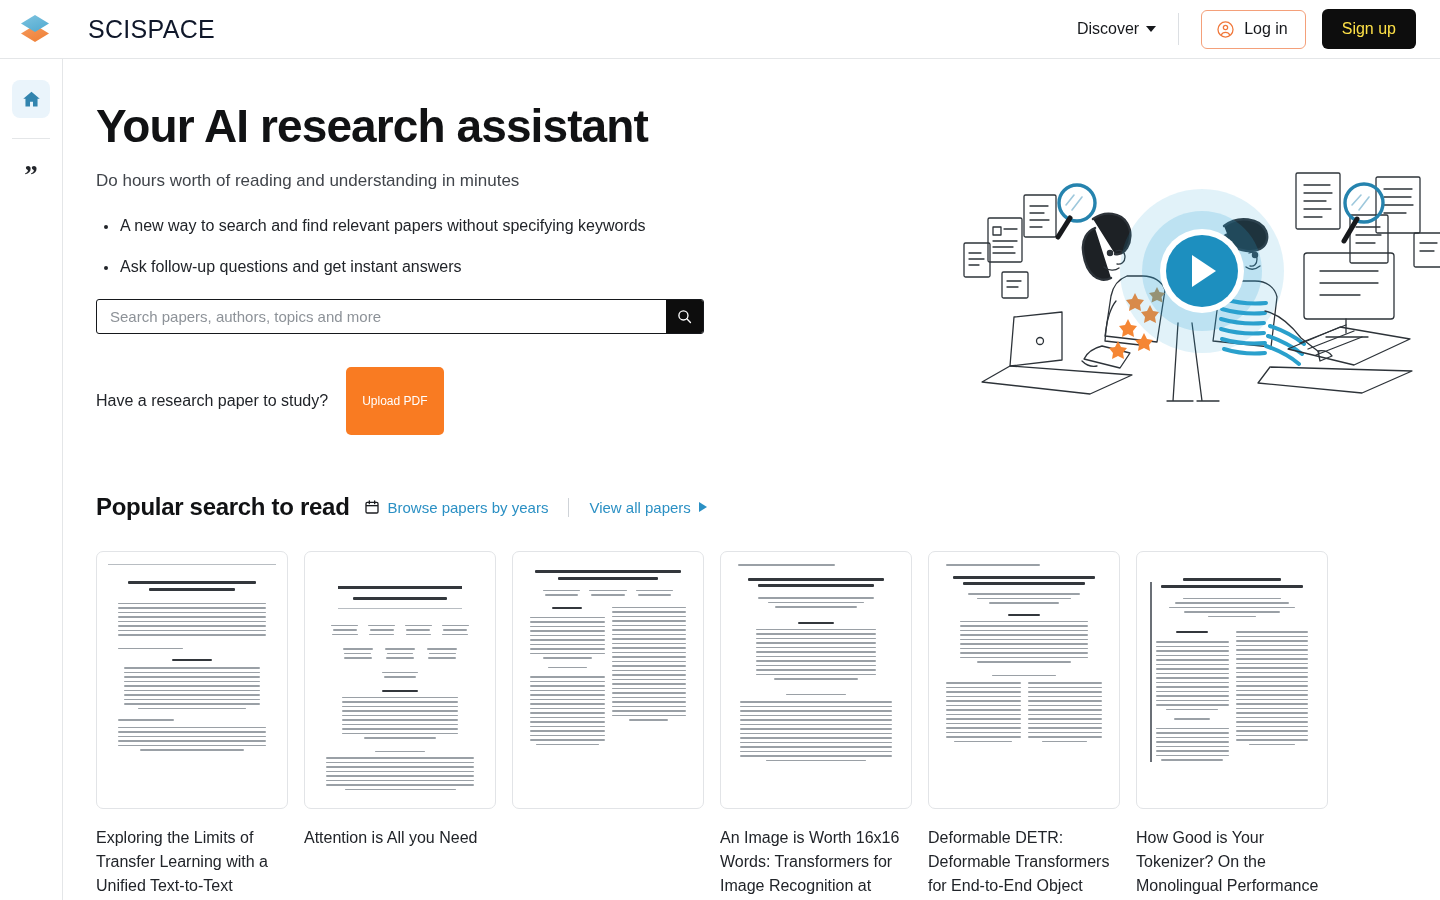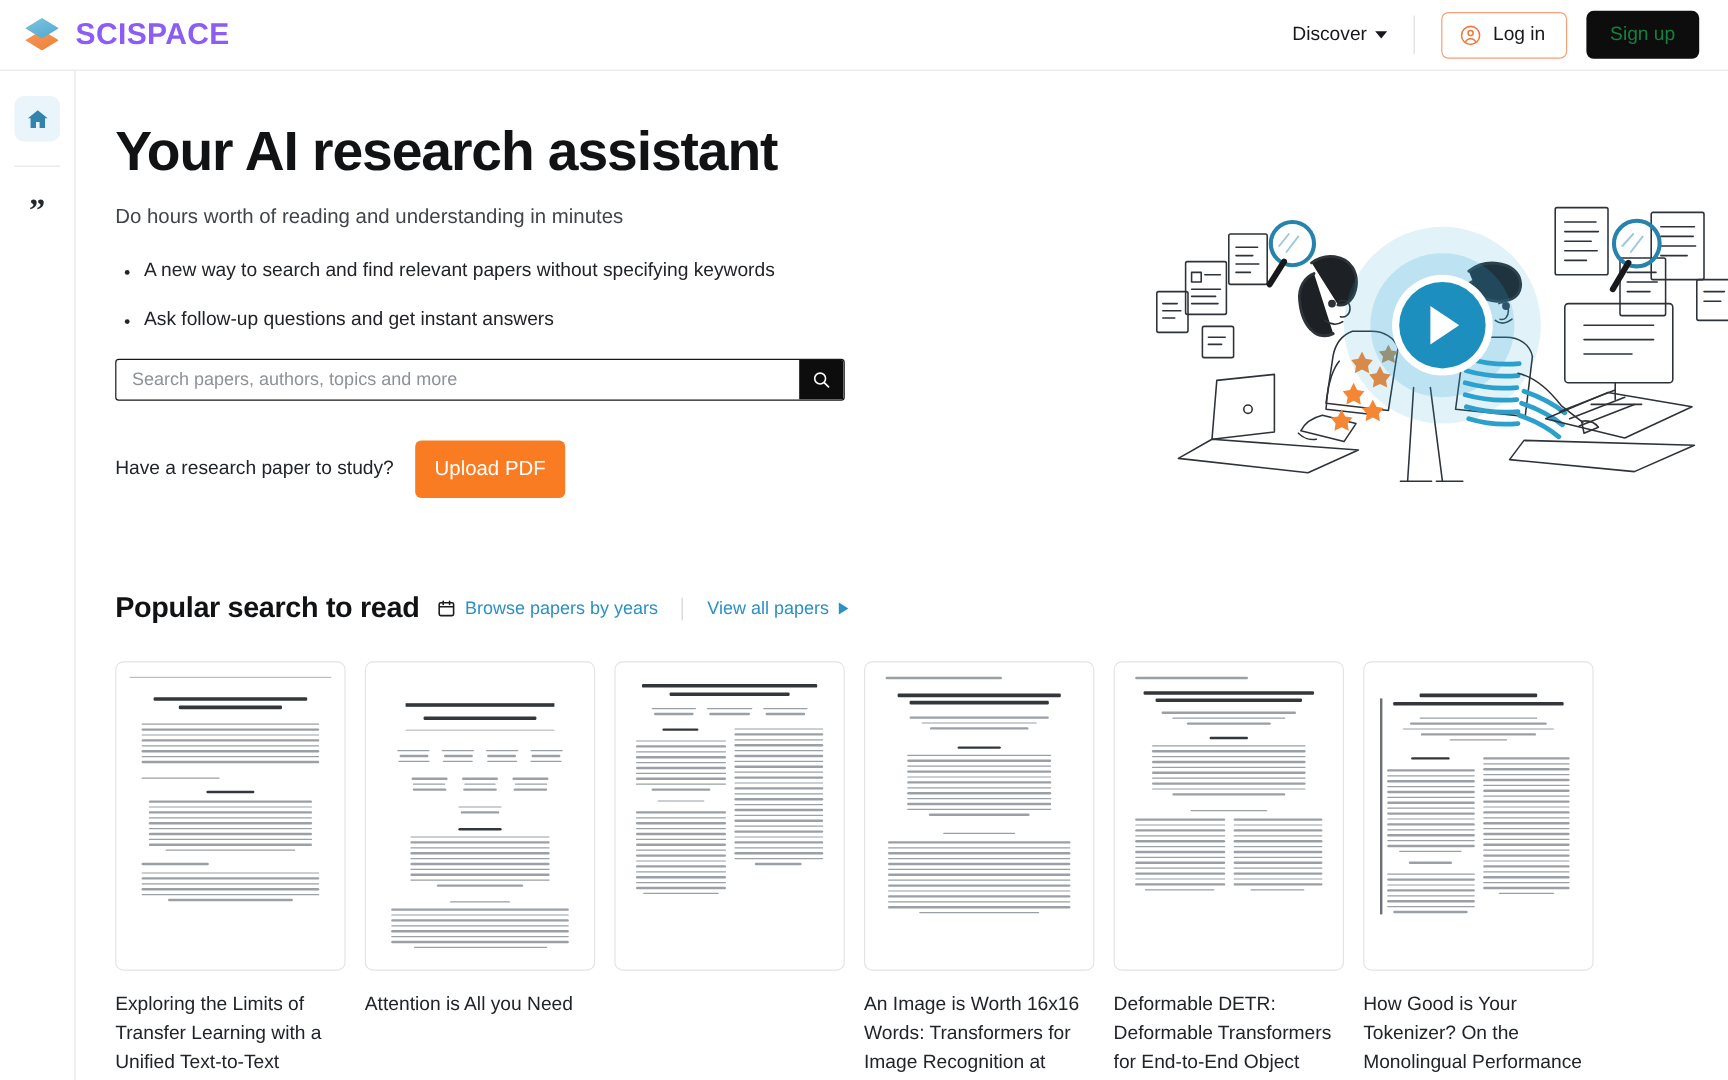--- a/index.html
+++ b/index.html
@@ -29,22 +29,23 @@
     top: 3px;
     background: linear-gradient(160deg, #7ec4e0 0%, #4fa8cf 100%);
     clip-path: polygon(50% 0%, 100% 50%, 50% 100%, 0% 50%);
   }
   .logo-mark .dia-bot {
     top: 13px;
     background: linear-gradient(160deg, #f59a5e 0%, #ef7f34 100%);
     clip-path: polygon(50% 0%, 100% 50%, 50% 100%, 0% 50%);
   }
   .brand-text {
-    font-size: 25px; font-weight: 700; letter-spacing: 0.3px;
-    color: #8b5cf6;
+    font-size: 25px; font-weight: 400; letter-spacing: 0.3px;
+    color: #0f172a;
+    margin-left: 25px;
   }
   .header-right {
     margin-left: auto; margin-right: 24px;
     display: flex; align-items: center; gap: 0;
   }
   .discover {
     display: flex; align-items: center; gap: 7px;
     font-size: 16px; color: #16181c; cursor: pointer;
     padding-right: 22px;
   }
@@ -56,21 +57,21 @@
   }
   .vsep { width: 1px; height: 32px; background: #dcdfe3; margin-right: 22px; }
   .btn-login {
     display: flex; align-items: center; gap: 9px;
     border: 1.5px solid #f4a07a; border-radius: 6px;
     background: #fff; padding: 9px 17px 9px 14px;
     font-size: 16px; color: #16181c; cursor: pointer;
     margin-right: 16px;
   }
   .btn-signup {
-    background: #0d0d0d; color: #15803d;
+    background: #0d0d0d; color: #fde047;
     border: none; border-radius: 6px;
     padding: 11px 20px; font-size: 16px; cursor: pointer;
     font-family: "Liberation Sans", sans-serif;
   }
 
   
   .sidebar {
     position: absolute; top: 59px; left: 0;
     width: 63px; height: 841px;
     background: #ffffff;
@@ -135,21 +136,21 @@
     cursor: pointer; border: none;
   }
 
   .upload-row {
     margin-top: 33px; display: flex; align-items: center; gap: 18px;
   }
   .upload-q { font-size: 16px; color: #212429; }
   .btn-upload {
     background: #f97b22; color: #ffffff;
     border: none; border-radius: 5px;
-    padding: 14px 16px; font-size: 17px; cursor: pointer;
+    padding: 27px 16px; font-size: 12px; cursor: pointer;
     font-family: "Liberation Sans", sans-serif;
   }
 
   
   .illus {
     position: absolute; top: 112px; right: 20px;
     width: 500px; height: 235px;
   }
 
   

